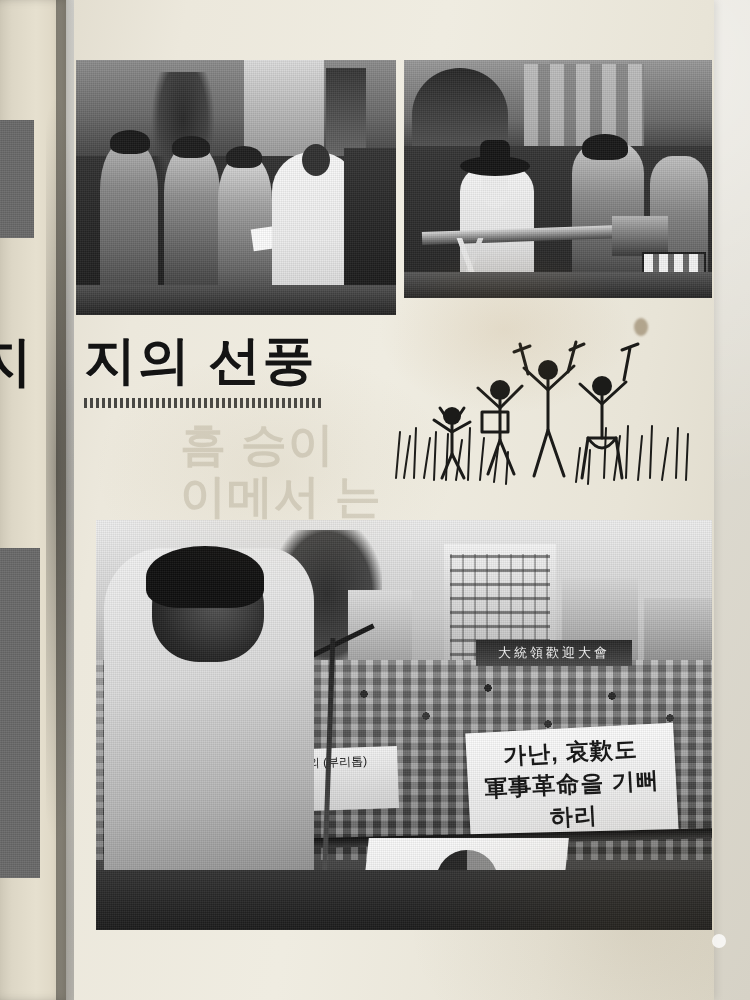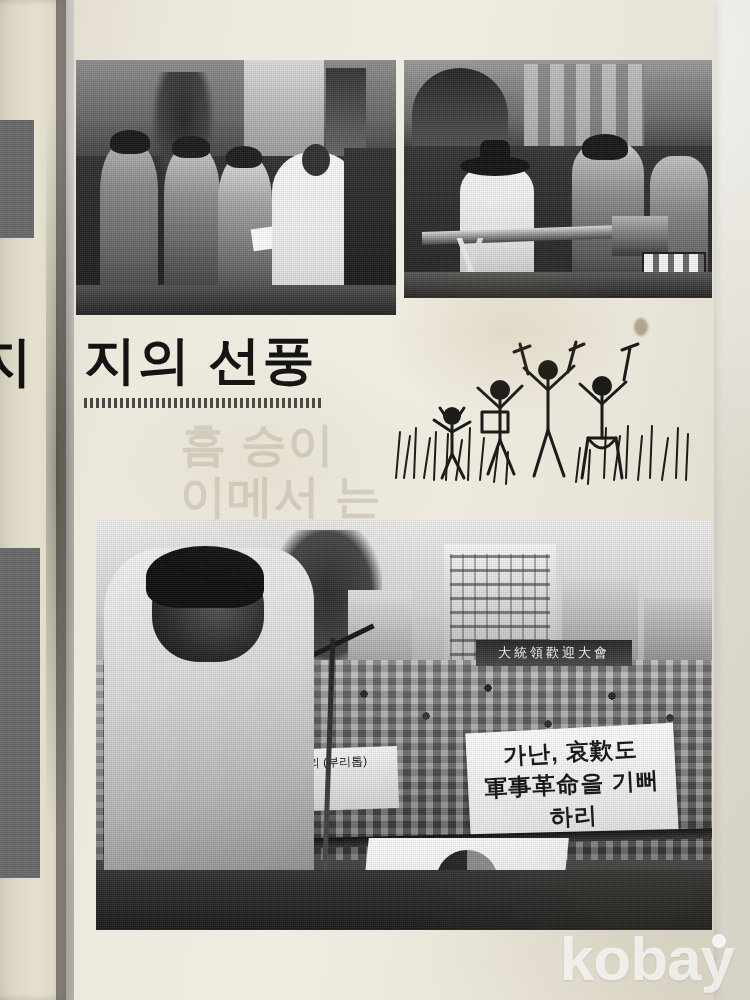--- a/index.html
+++ b/index.html
@@ -626,15 +626,14 @@
       <div class="p3-speaker"></div>
       <div class="p3-speaker-head"></div>
       <div class="p3-speaker-hair"></div>
       <div class="p3-platform"></div>
     </div>
 
     <div class="paper-stain"></div>
 
   </div>
 
-  <div class="watermark">kobay</div>
   <div class="wm-dot"></div>
 </div>
 
 </body></html>

